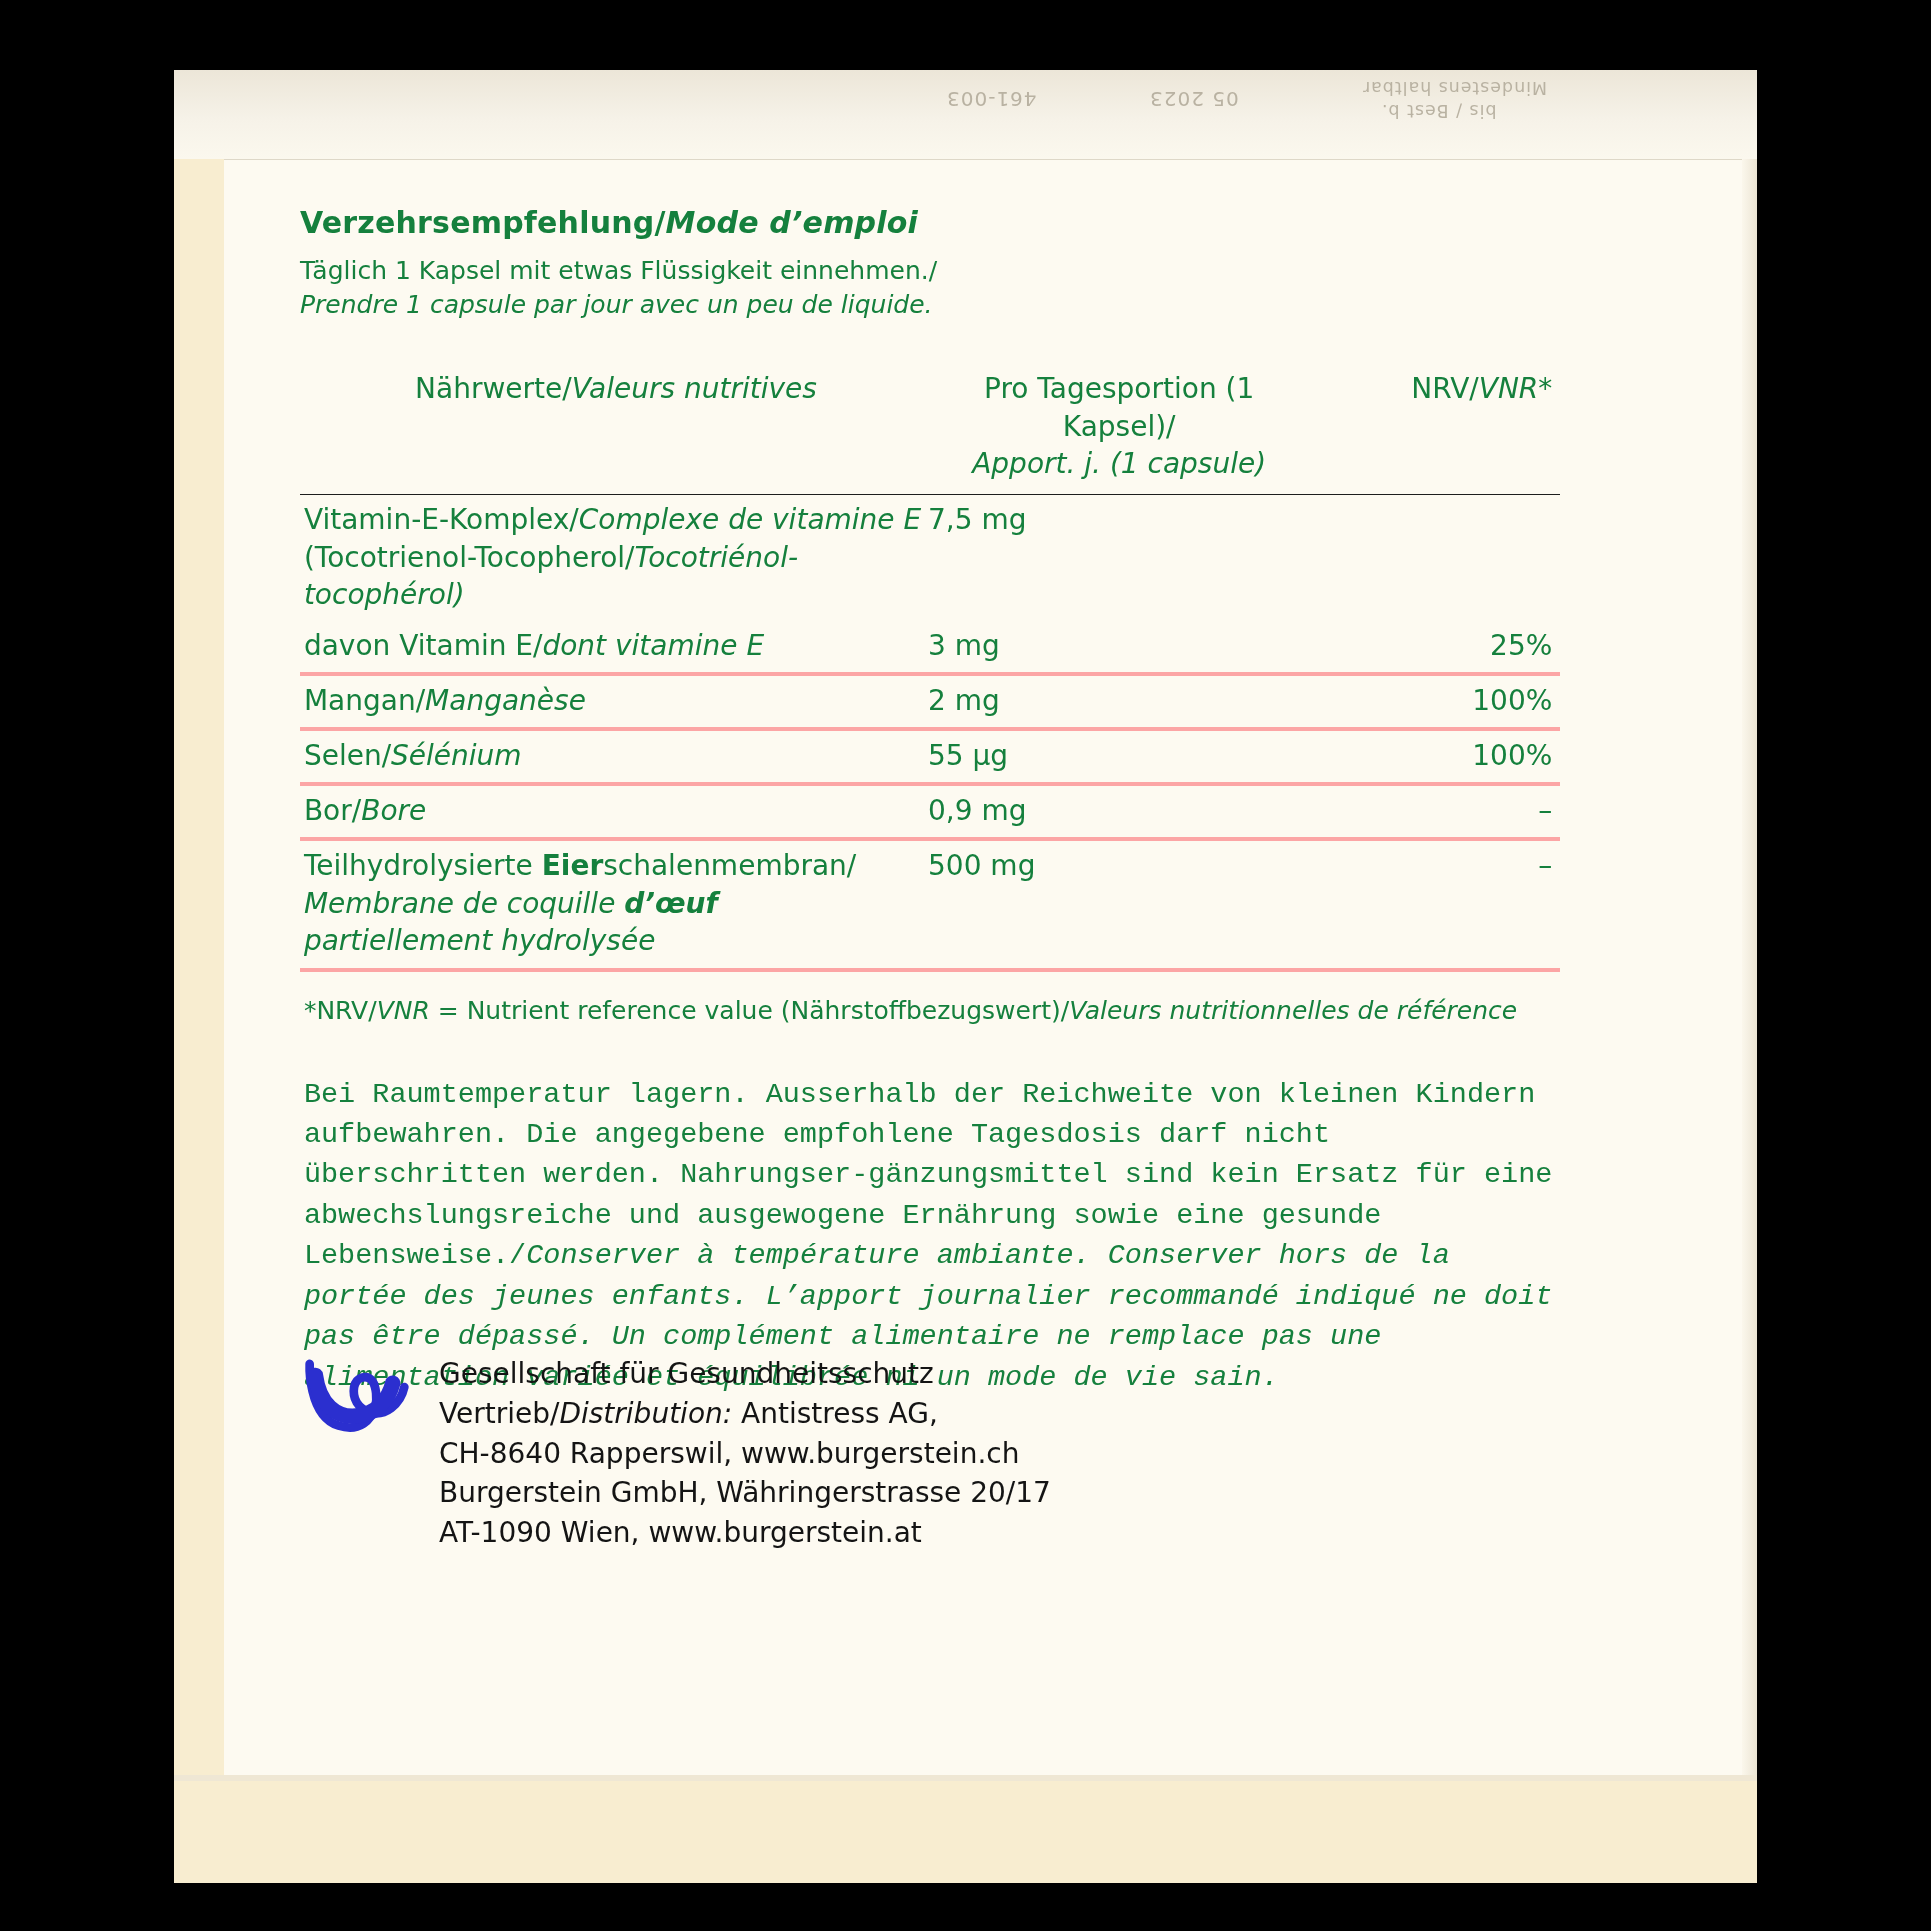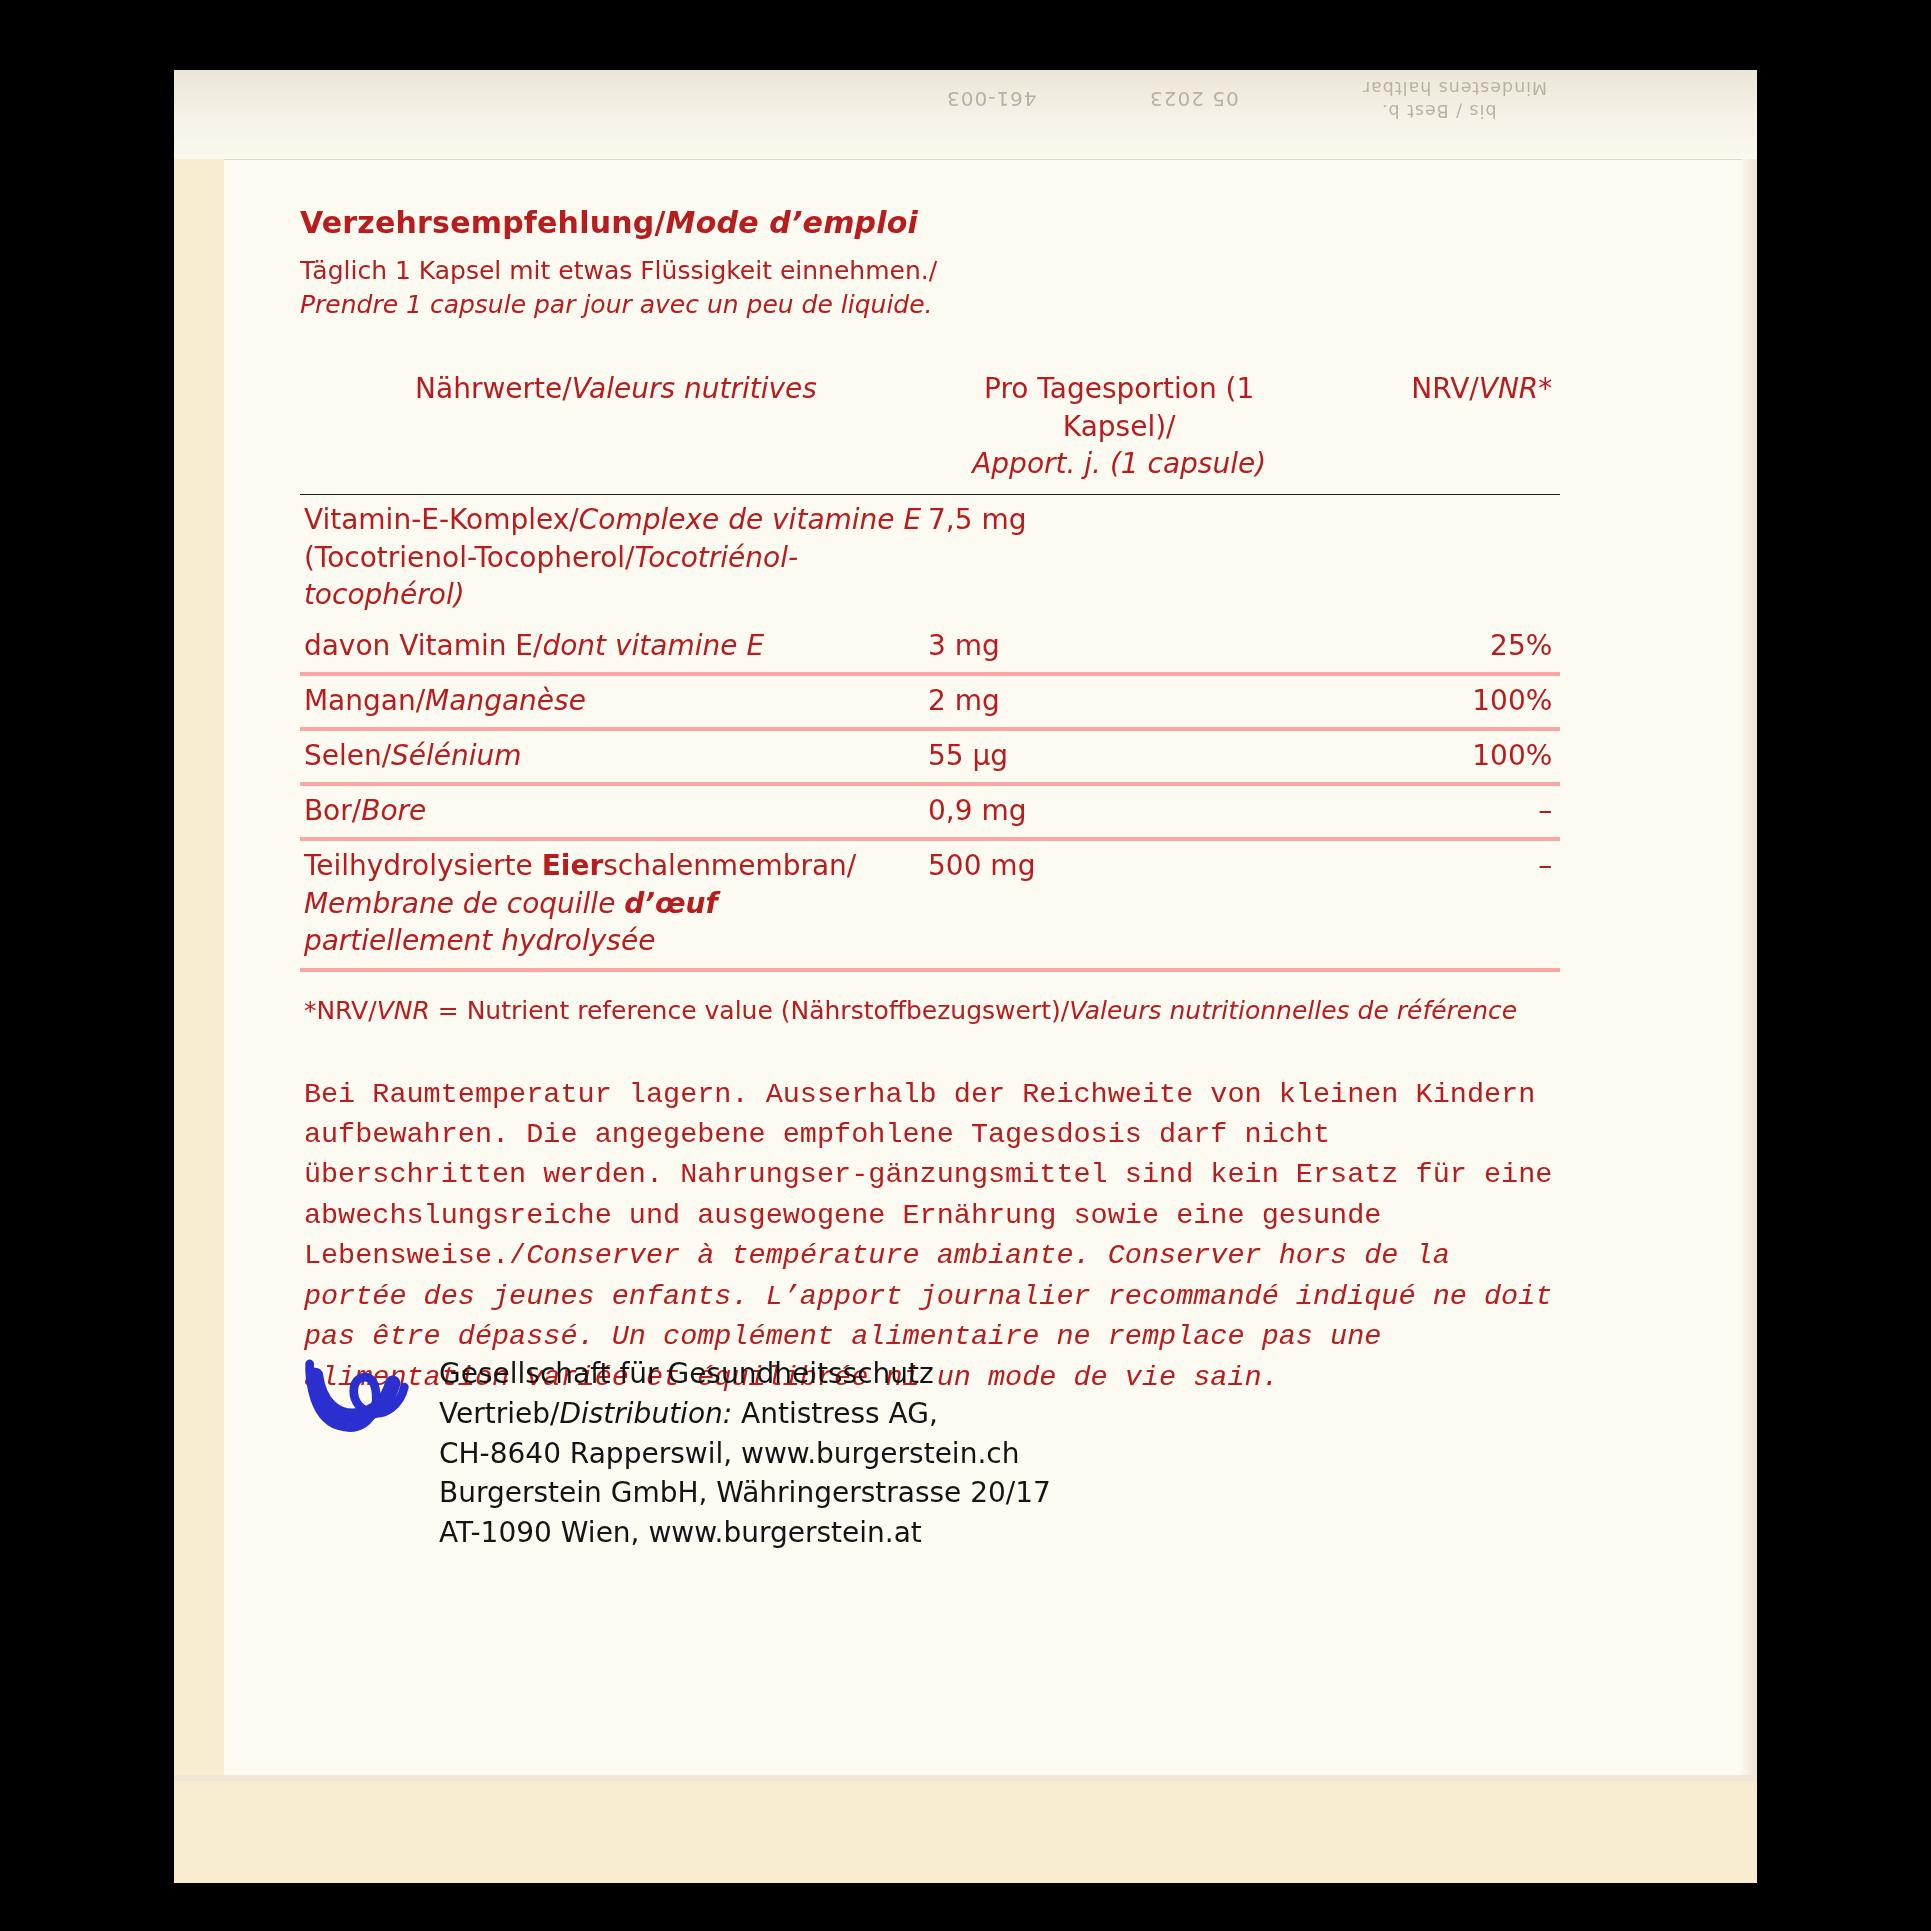--- a/index.html
+++ b/index.html
@@ -94,21 +94,21 @@
     height: 1724px;
     background: linear-gradient(90deg, #fbf7ec 0%, #ece5d4 100%);
   }
 
   
   #content {
     position: absolute;
     left: 126px;
     top: 135px;
     width: 1342px;
-    color: #b91c1c;
+    color: #15803d;
   }
 
   .usage-title {
     font-size: 30px;
     font-weight: bold;
     margin-bottom: 13.5px;
     letter-spacing: 0.2px;
   }
   .usage-title .fr {
     font-style: italic;

